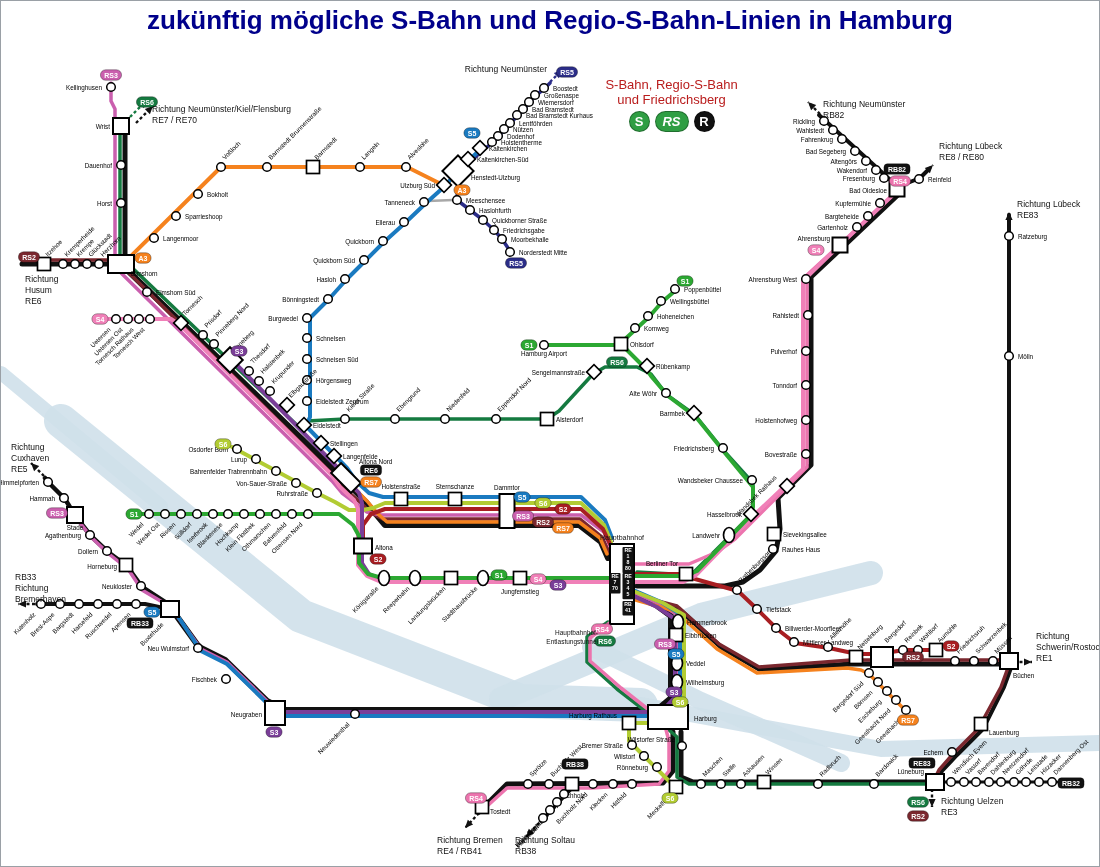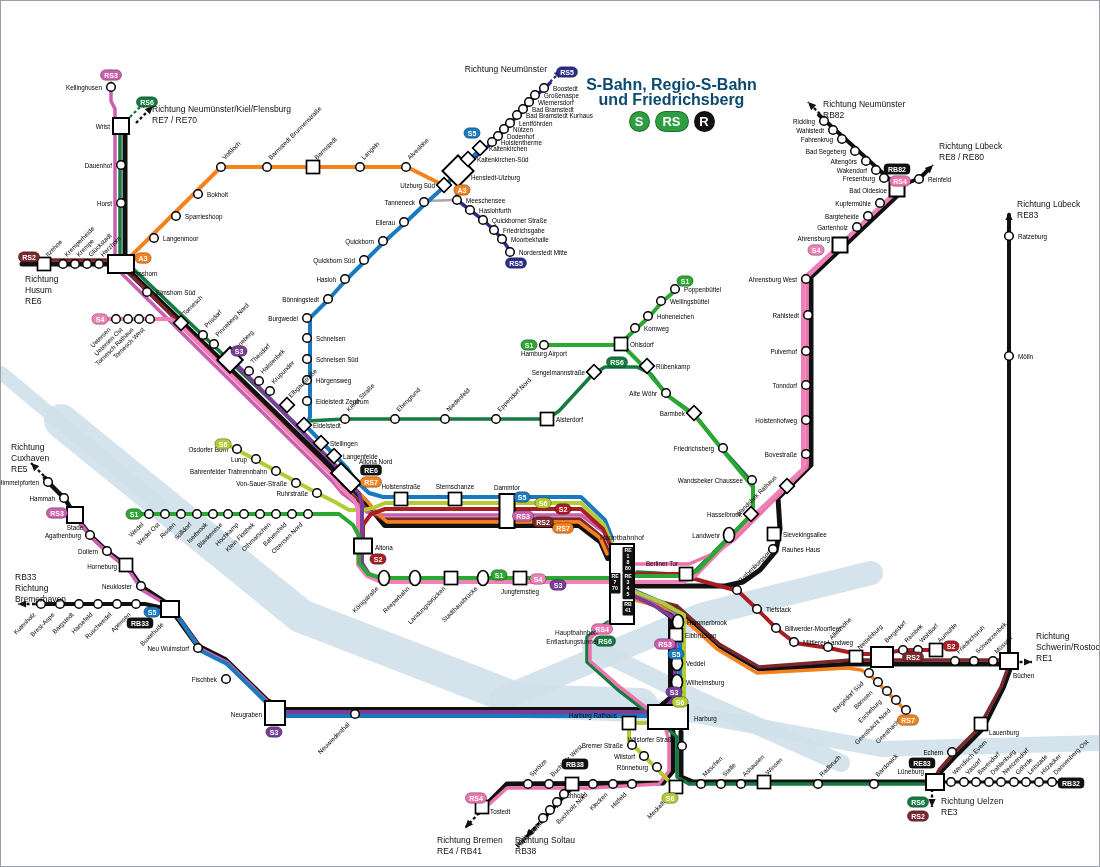--- a/index.html
+++ b/index.html
@@ -2,27 +2,27 @@
 <html><head>
 <meta charset="utf-8">
 <style>
   html,body{margin:0;padding:0;background:#fff;}
   #frame{position:relative;width:1100px;height:867px;background:#ffffff;
          border:1px solid #9aa0a6;box-sizing:border-box;overflow:hidden;
          font-family:"Liberation Sans",sans-serif;}
   #title{position:absolute;top:4px;left:0;width:100%;text-align:center;
          font-size:26px;font-weight:bold;color:#00008b;letter-spacing:0px;}
   #legend{position:absolute;left:578px;top:76px;width:185px;text-align:center;}
-  #legend .lg-line{font-size:16px;font-weight:bold;color:#0c4a6e;line-height:15px;}
+  #legend .lg-line{font-size:13px;font-weight:normal;color:#b91c1c;line-height:15px;}
   #logos{margin-top:4px;display:flex;justify-content:center;gap:5px;}
   .logo{display:inline-flex;align-items:center;justify-content:center;color:#fff;
         font-weight:bold;font-size:13px;height:21px;border:1px solid rgba(0,0,0,.3);
         box-sizing:border-box;}
   .logo.circle{width:21px;border-radius:50%;}
-  .logo.pill{width:34px;border-radius:11px;}
+  .logo.pill{width:34px;border-radius:11px;font-style:italic;}
   svg{position:absolute;top:0;left:0;}
   text{font-family:"Liberation Sans",sans-serif;}
 </style>
 </head>
 <body>
 
 <div id="frame">
   <svg id="map" width="1100" height="867" viewBox="0 0 1100 867">
       <polyline points="0,372 160,505" fill="none" stroke="#cfe0ea" stroke-width="14" stroke-linecap="round" stroke-linejoin="round" opacity="0.9"></polyline>
       <polyline points="60,420 300,615 520,700 640,704" fill="none" stroke="#cfe0ea" stroke-width="34" stroke-linecap="round" stroke-linejoin="round" opacity="0.9"></polyline>
@@ -665,20 +665,21 @@
       <text x="514" y="853" font-size="8.5" fill="#111" text-anchor="start">RB38</text>
       <text x="940" y="803" font-size="8.5" fill="#111" text-anchor="start">Richtung Uelzen</text>
       <text x="940" y="814" font-size="8.5" fill="#111" text-anchor="start">RE3</text>
       <text x="1035" y="638" font-size="8.5" fill="#111" text-anchor="start">Richtung</text>
       <text x="1035" y="649" font-size="8.5" fill="#111" text-anchor="start">Schwerin/Rostock</text>
       <text x="1035" y="660" font-size="8.5" fill="#111" text-anchor="start">RE1</text>
       <text x="597" y="634" font-size="6.5" fill="#111" text-anchor="end">Hauptbahnhof-</text>
       <text x="597" y="643" font-size="6.5" fill="#111" text-anchor="end">Entlastungstunnel</text>
       <text x="621" y="539" font-size="7" fill="#111" text-anchor="middle">Hauptbahnhof</text>
     </svg>
+  <div id="title">zukünftig mögliche S-Bahn und Regio-S-Bahn-Linien in Hamburg</div>
   <div id="legend">
     <div class="lg-line">S-Bahn, Regio-S-Bahn</div>
     <div class="lg-line">und Friedrichsberg</div>
     <div id="logos">
       <span class="logo circle" style="background: rgb(47, 158, 67);">S</span>
       <span class="logo pill" style="background: rgb(47, 158, 67);">RS</span>
       <span class="logo circle" style="background: rgb(17, 17, 17);">R</span>
     </div>
   </div>
 </div>

